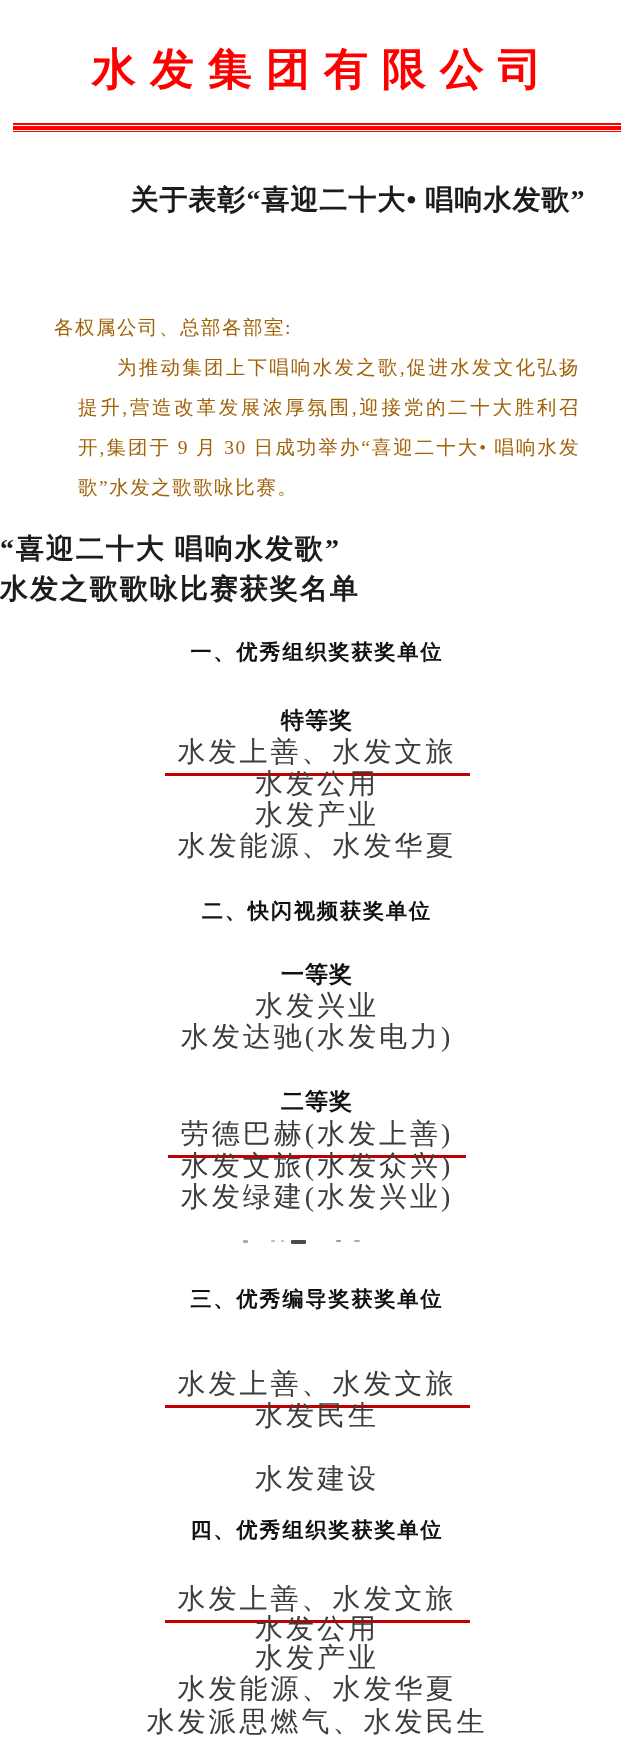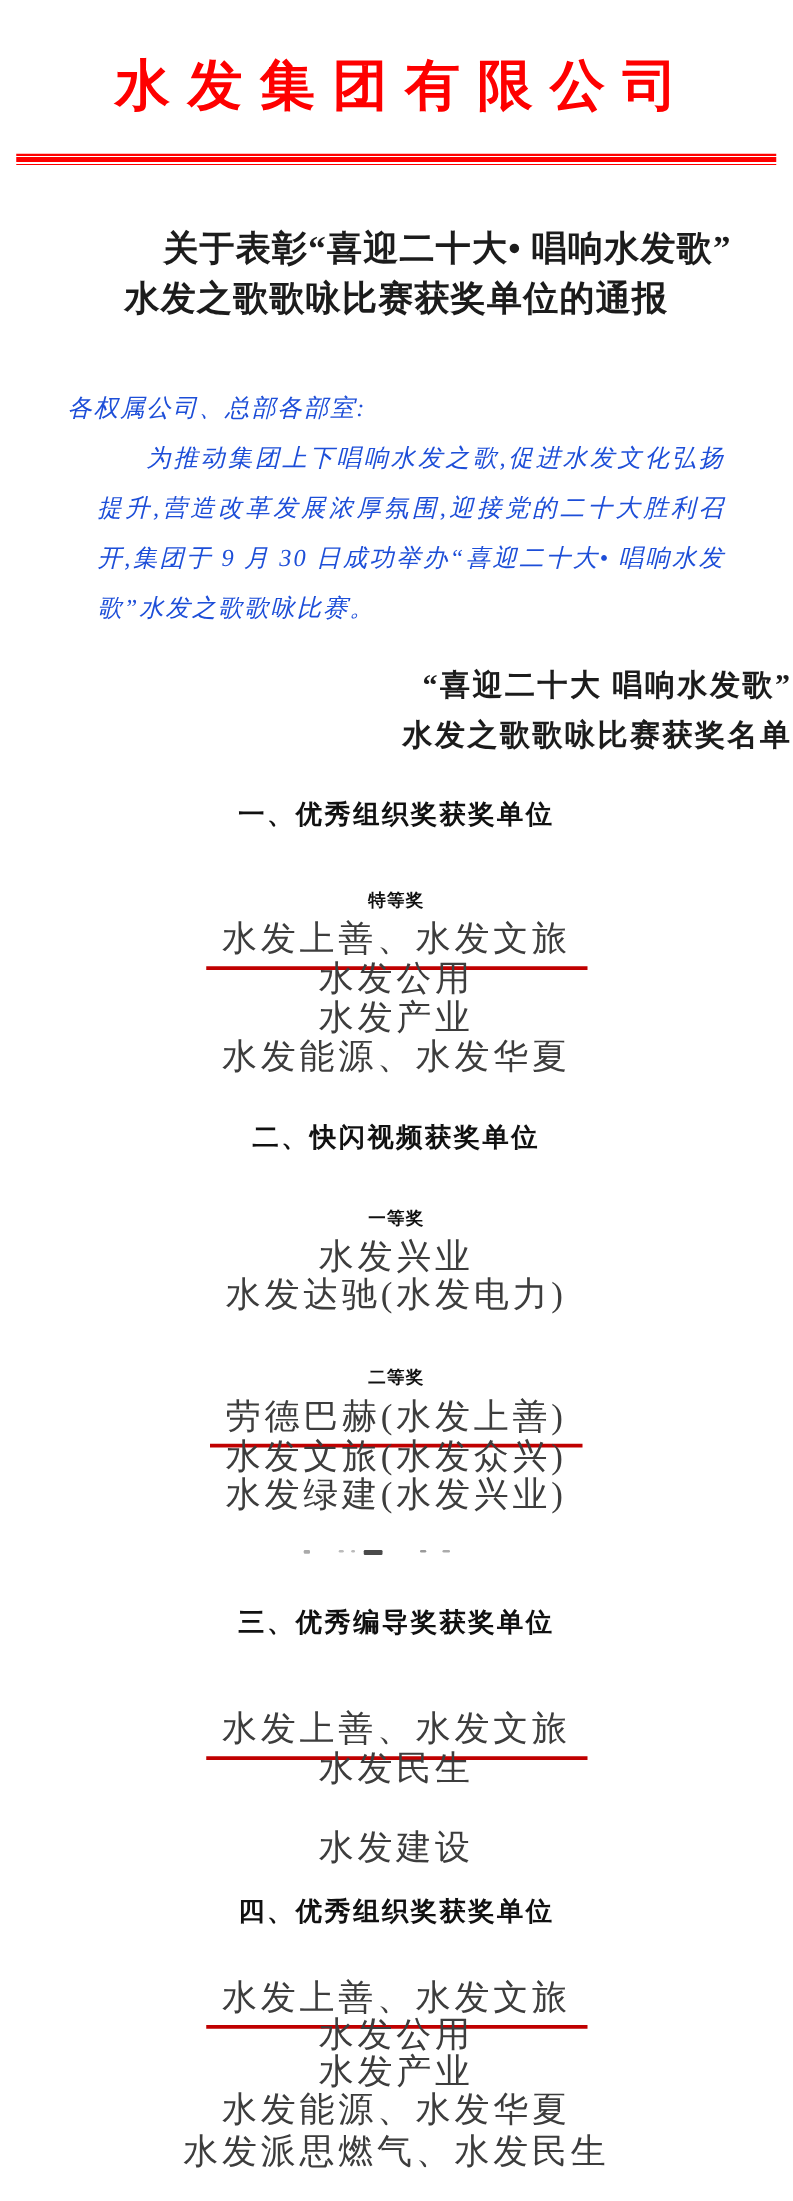--- a/index.html
+++ b/index.html
@@ -37,44 +37,44 @@
   .doc-title-line{
     position:absolute;left:0;width:100%;height:32px;line-height:32px;
     text-align:center;font-weight:bold;font-size:28px;letter-spacing:1px;
     color:var(--ink);white-space:nowrap;
   }
   .doc-title-1{top:184px;padding-left:41px;}
   .doc-title-2{top:224px;}
   
   .body-block{
     position:absolute;top:308px;left:54px;width:526px;
-    font-size:19.5px;line-height:40px;letter-spacing:1.5px;color:#1d4ed8;font-style:italic;
+    font-size:19.5px;line-height:40px;letter-spacing:1.5px;color:#a16207;
   }
   .salutation{text-align:left;}
   .paragraph{text-indent:2em;text-align:justify;margin-left:24px;}
   
   .list-title-line{
     position:absolute;left:0;width:100%;height:32px;line-height:32px;
-    text-align:right;font-weight:bold;font-size:24px;letter-spacing:2px;
+    text-align:left;font-weight:bold;font-size:28px;letter-spacing:2px;
     color:var(--ink);white-space:nowrap;
   }
   .list-title-1{top:533px;}
   .list-title-2{top:573px;}
   
   .row{
     position:absolute;left:0;width:100%;height:30px;line-height:30px;
     text-align:center;white-space:nowrap;
   }
   .section-heading{
     font-family:"Liberation Sans","DejaVu Sans",sans-serif;
     font-weight:bold;font-size:21px;letter-spacing:2px;color:#111111;
   }
   .award-label{
     font-family:"Liberation Sans","DejaVu Sans",sans-serif;
-    font-weight:bold;font-size:14px;letter-spacing:1px;color:#111111;
+    font-weight:bold;font-size:23px;letter-spacing:1px;color:#111111;
   }
   .award-item{
     font-family:Liberation Serif, serif;
     font-size:28px;letter-spacing:3px;color:var(--item-ink);
   }
   .award-item .u{
     display:inline-block;
     padding:0 13px 6px;
     border-bottom:3px solid var(--underline-red);
   }
@@ -90,21 +90,20 @@
 </style>
 </head>
 <body>
 
 <div class="page">
 
   <div class="company-header">水发集团有限公司</div>
   <div class="header-rule"></div>
 
   <div class="doc-title-line doc-title-1">关于表彰“喜迎二十大• 唱响水发歌”</div>
-  <div class="doc-title-line doc-title-2">水发之歌歌咏比赛获奖单位的通报</div>
 
   <div class="body-block">
     <div class="salutation">各权属公司、总部各部室:</div>
     <div class="paragraph">为推动集团上下唱响水发之歌,促进水发文化弘扬提升,营造改革发展浓厚氛围,迎接党的二十大胜利召开,集团于 9 月 30 日成功举办“喜迎二十大• 唱响水发歌”水发之歌歌咏比赛。</div>
   </div>
 
   <div class="list-title-line list-title-1">“喜迎二十大 唱响水发歌”</div>
   <div class="list-title-line list-title-2">水发之歌歌咏比赛获奖名单</div>
 
   <div class="row section-heading" style="top:637px">一、优秀组织奖获奖单位</div>

